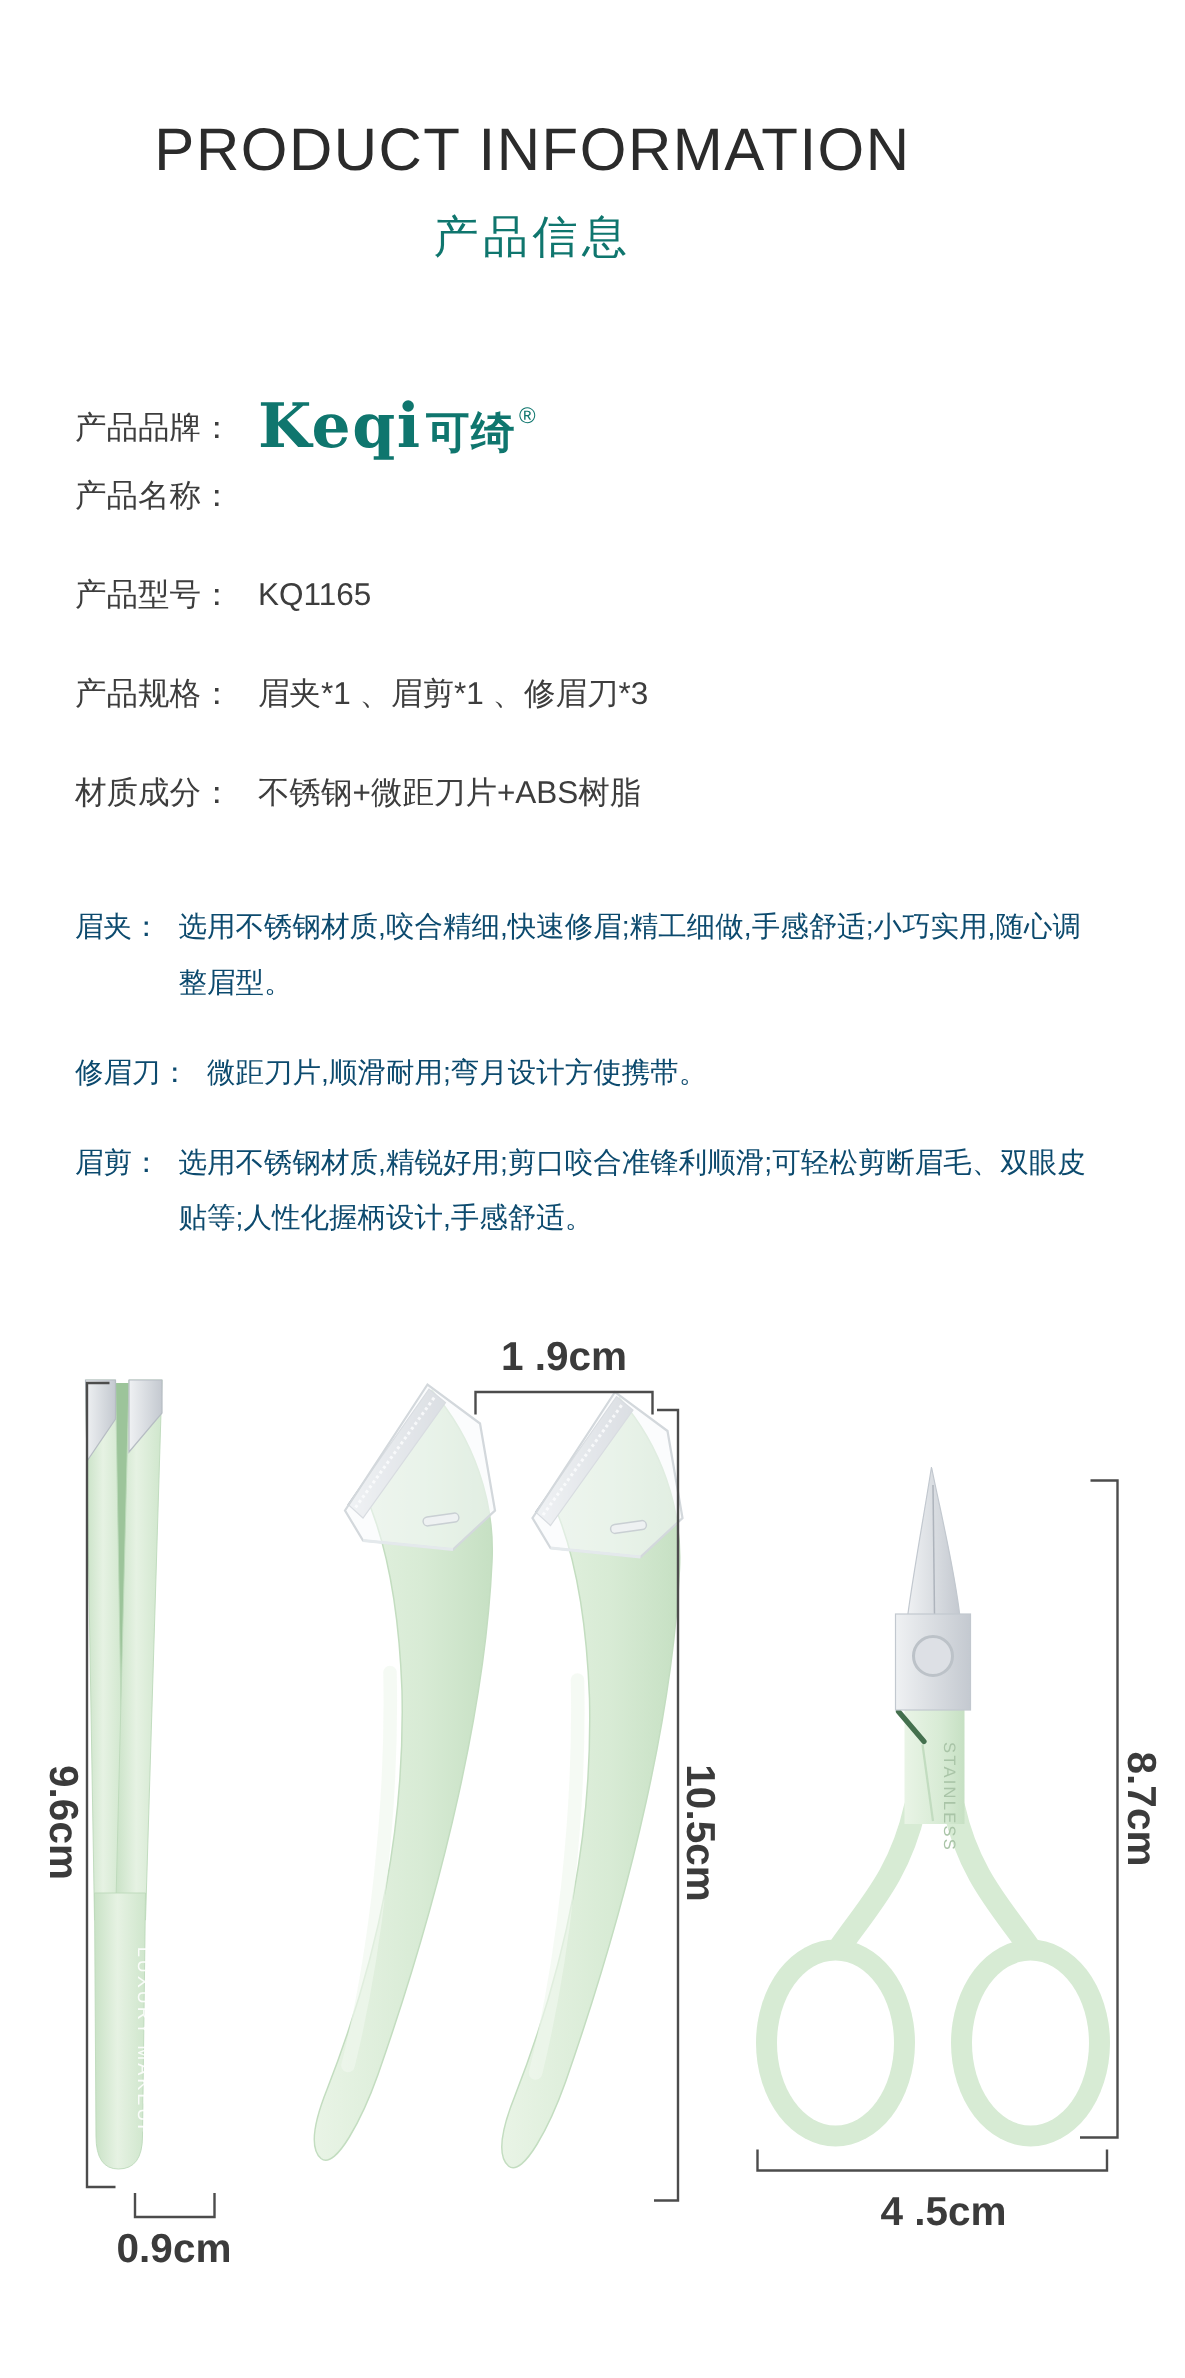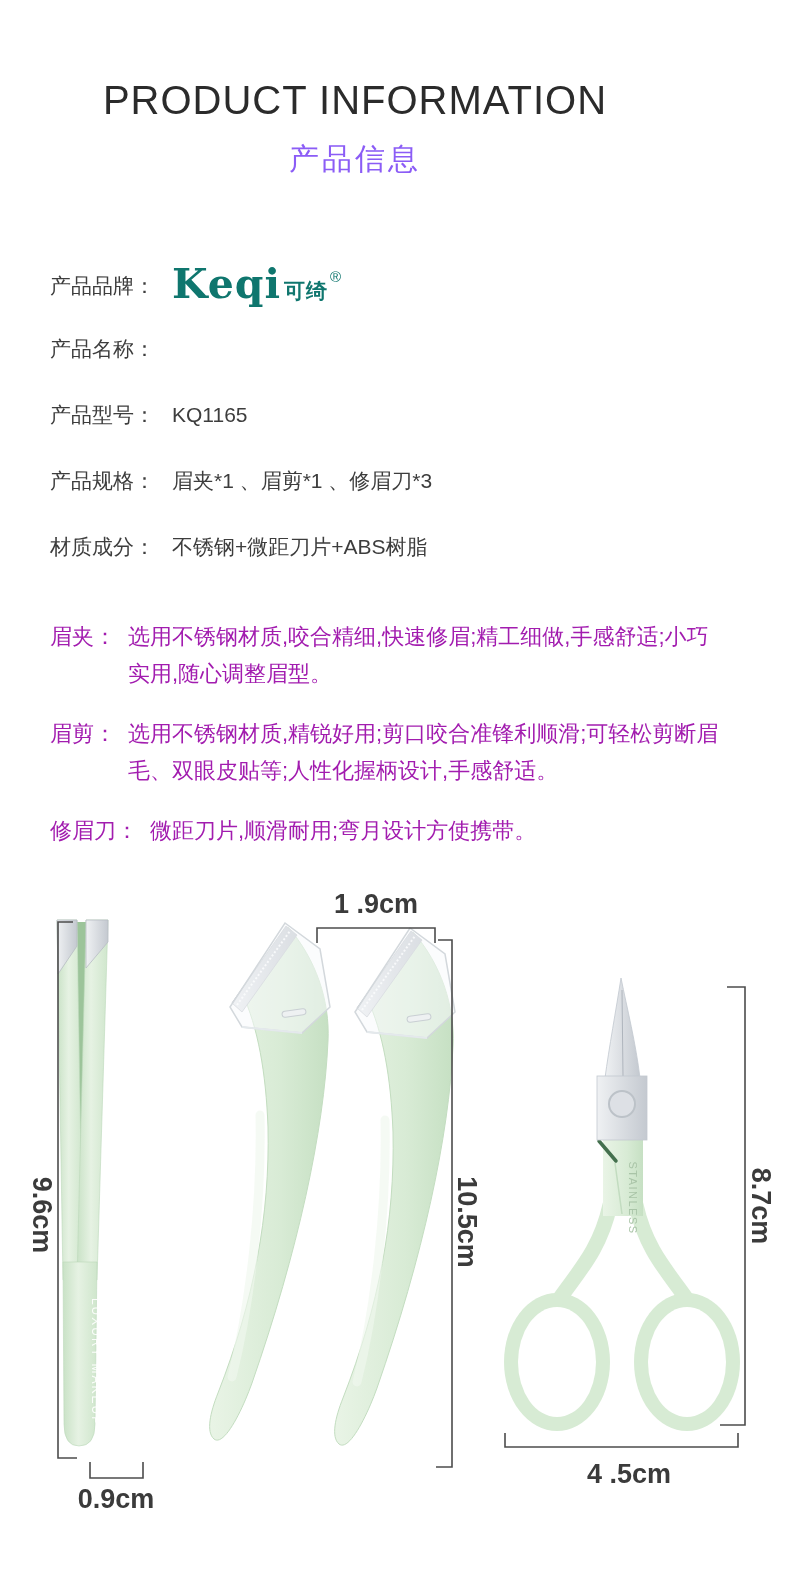--- a/index.html
+++ b/index.html
@@ -9,37 +9,37 @@
     color:var(--text-dark,#333);
   }
   
   .header{position:absolute;top:0;left:0;width:710px;text-align:center;}
   .title-en{
     margin-top:78px;font-size:40px;line-height:44px;font-weight:400;
     letter-spacing:1px;color:#2b2b2b;
   }
   .title-cn{
     margin-top:20px;font-size:30px;line-height:34px;font-weight:500;
-    letter-spacing:3px;color:#8b5cf6;
+    letter-spacing:3px;color:#0f766e;
   }
   
   .specs{position:absolute;left:50px;top:262px;width:680px;}
   .spec-row{display:flex;align-items:center;font-size:21px;color:#3d3d3d;
     line-height:30px;margin-bottom:36px;}
   .spec-row .spec-label{flex:0 0 122px;white-space:nowrap;}
   .spec-row .spec-value{flex:1;}
-  .brand-row{display:flex;align-items:center;height:48px;margin-bottom:24px;}
+  .brand-row{display:flex;align-items:center;height:48px;margin-bottom:6px;}
   .brand-logo{display:flex;align-items:baseline;color:#0f766e;}
   .logo-latin{font-family:"DejaVu Serif","Liberation Serif",serif;
     font-size:41px;font-weight:600;letter-spacing:1px;line-height:40px;}
-  .logo-cjk{font-size:21px;font-weight:700;margin-left:3px;letter-spacing:1px;}
+  .logo-cjk{font-size:29px;font-weight:700;margin-left:3px;letter-spacing:1px;}
   .logo-reg{font-size:15px;font-weight:400;margin-left:2px;position:relative;top:-16px;}
   
   .details{margin-top:56px;}
-  .detail-row{display:flex;align-items:flex-start;font-size:22px;color:#a21caf;
+  .detail-row{display:flex;align-items:flex-start;font-size:19px;color:#0c4a6e;
     line-height:37px;margin-bottom:23px;justify-content:space-between;}
   .detail-row .detail-label{flex:0 0 auto;white-space:nowrap;padding-right:12px;}
   .detail-row .detail-text{flex:1;}
   
   .diagram{position:absolute;left:0;top:860px;width:790px;height:725px;}
   .dim-line{fill:none;stroke:#4c4c4c;stroke-width:1.6;}
   .dim-label{font-family:"Liberation Sans","DejaVu Sans",sans-serif;
     font-size:27px;font-weight:700;fill:#3b3b3b;}
   .engraving{font-family:"Liberation Sans","DejaVu Sans",sans-serif;}
 </style>
@@ -77,26 +77,26 @@
     <span class="spec-label">材质成分：</span>
     <span class="spec-value">不锈钢+微距刀片+ABS树脂</span>
   </div>
 
   <div class="details">
     <div class="detail-row">
       <span class="detail-label">眉夹：</span>
       <span class="detail-text">选用不锈钢材质,咬合精细,快速修眉;精工细做,手感舒适;小巧实用,随心调整眉型。</span>
     </div>
     <div class="detail-row">
+      <span class="detail-label">修眉刀：</span>
+      <span class="detail-text">微距刀片,顺滑耐用;弯月设计方使携带。</span>
+    </div>
+    <div class="detail-row">
       <span class="detail-label">眉剪：</span>
       <span class="detail-text">选用不锈钢材质,精锐好用;剪口咬合准锋利顺滑;可轻松剪断眉毛、双眼皮贴等;人性化握柄设计,手感舒适。</span>
-    </div>
-    <div class="detail-row">
-      <span class="detail-label">修眉刀：</span>
-      <span class="detail-text">微距刀片,顺滑耐用;弯月设计方使携带。</span>
     </div>
   </div>
 </div>
 
 <svg class="diagram" viewBox="0 860 790 725" aria-hidden="true">
   <defs>
     <linearGradient id="gradGreenV" x1="0" y1="0" x2="1" y2="0">
       <stop offset="0" stop-color="#c9e2c6"></stop>
       <stop offset="0.45" stop-color="#e6f2e3"></stop>
       <stop offset="1" stop-color="#cfe6cc"></stop>

